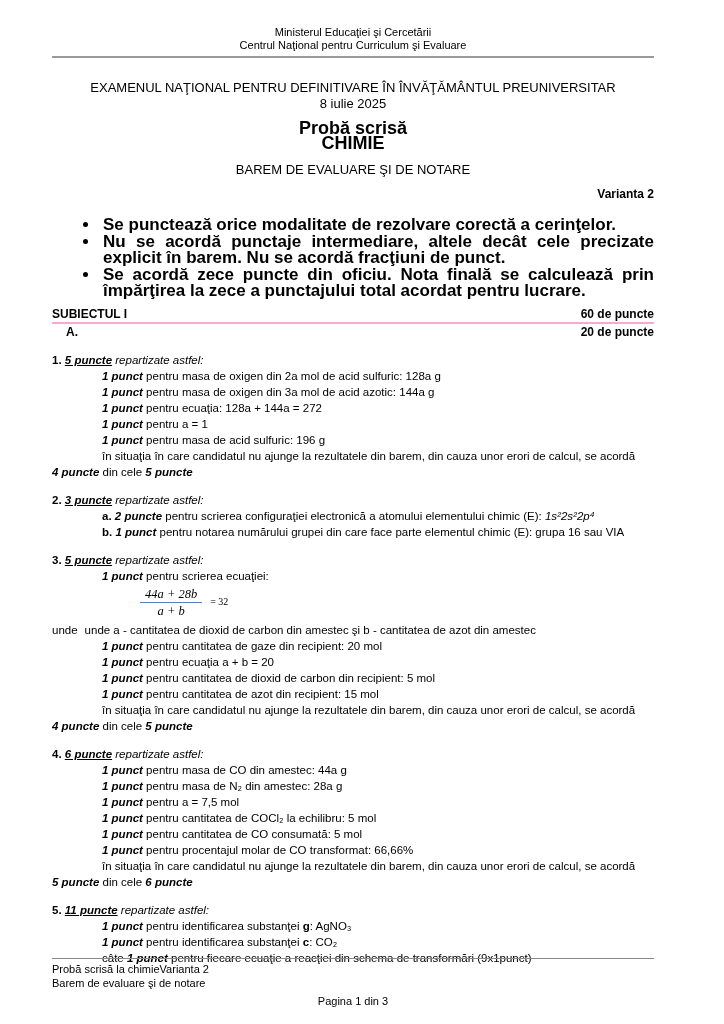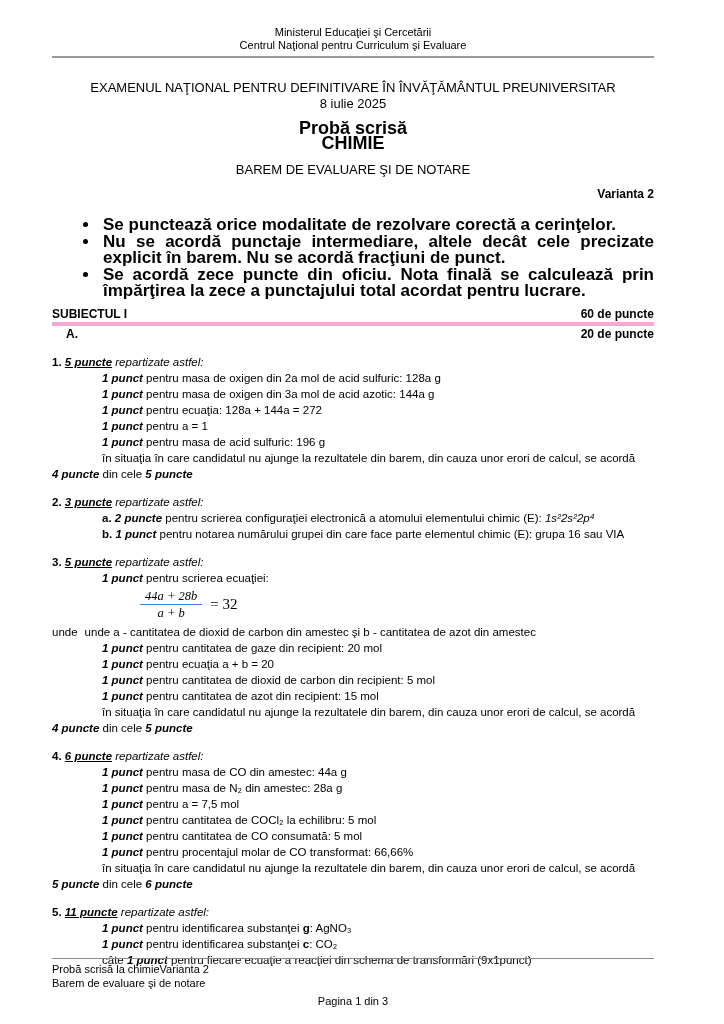--- a/index.html
+++ b/index.html
@@ -13,39 +13,39 @@
   .title-block { text-align:center; margin-top:22px; }
   .t1 { font-weight:normal; font-size:13px; line-height:16px; }
   .t2 { font-weight:bold; font-size:18px; line-height:15px; }
   .mt  { margin-top:9px; }
   .mt2 { margin-top:11px; }
   .variant { text-align:right; font-weight:bold; font-size:12px; margin-top:9px; }
 
   .notes { margin-top:16px; padding-left:48px; }
   .notes li { font-weight:bold; font-size:17px; line-height:16.5px; text-align:justify; padding-left:3px; }
 
-  .subj-row { display:flex; justify-content:space-between; font-weight:bold; font-size:12px; line-height:15px; border-bottom:4px solid #f9a8d4; margin-top:7px;gap:12px; }
+  .subj-row { display:flex; justify-content:space-between; font-weight:bold; font-size:12px; line-height:15px; border-bottom:2px solid #f9a8d4; margin-top:7px;gap:12px; }
   .part-row { display:flex; justify-content:space-between; font-weight:bold; font-size:12px; line-height:15px; margin-top:1px; }
   .part-row .part-a { padding-left:14px; }
 
   .section { font-size:11.5px; line-height:16px; margin-top:12px; }
   .line { white-space:nowrap; }
   .ind { padding-left:50px; }
   .b  { font-weight:bold; }
   .bi { font-weight:bold; font-style:italic; }
   .biu { font-weight:bold; font-style:italic; text-decoration:underline; }
   .i  { font-style:italic; }
   .fi { font-style:italic; }
   .gap-left { margin-left:7px; }
 
   .math-line { display:flex; align-items:center; padding-left:88px; margin:3px 0 4px 0; }
   .frac { display:inline-flex; flex-direction:column; align-items:center; font-family:"Liberation Serif", serif; font-style:italic; font-size:12.5px; line-height:14px; }
   .frac-num { border-bottom:1px solid #3b82f6; padding:0 5px 1px 5px; }
   .frac-den { padding-top:1px; }
-  .frac-rhs { font-family:"Liberation Serif", serif; font-size:15px; margin-left:8px; }
+  .frac-rhs { font-family:"Liberation Serif", serif; font-size:10px; margin-left:8px; }
 
   .footer { position:absolute; left:52px; right:62px; bottom:16px; font-size:11px; line-height:14px; }
   .f-rule { border-top:1px solid #8a8a8a; margin-bottom:3px; }
   .f-row { display:flex; justify-content:flex-start; }
   .f-center { text-align:center; margin-top:4px; }
 </style>
 </head>
 <body>
 
 <div class="page">

